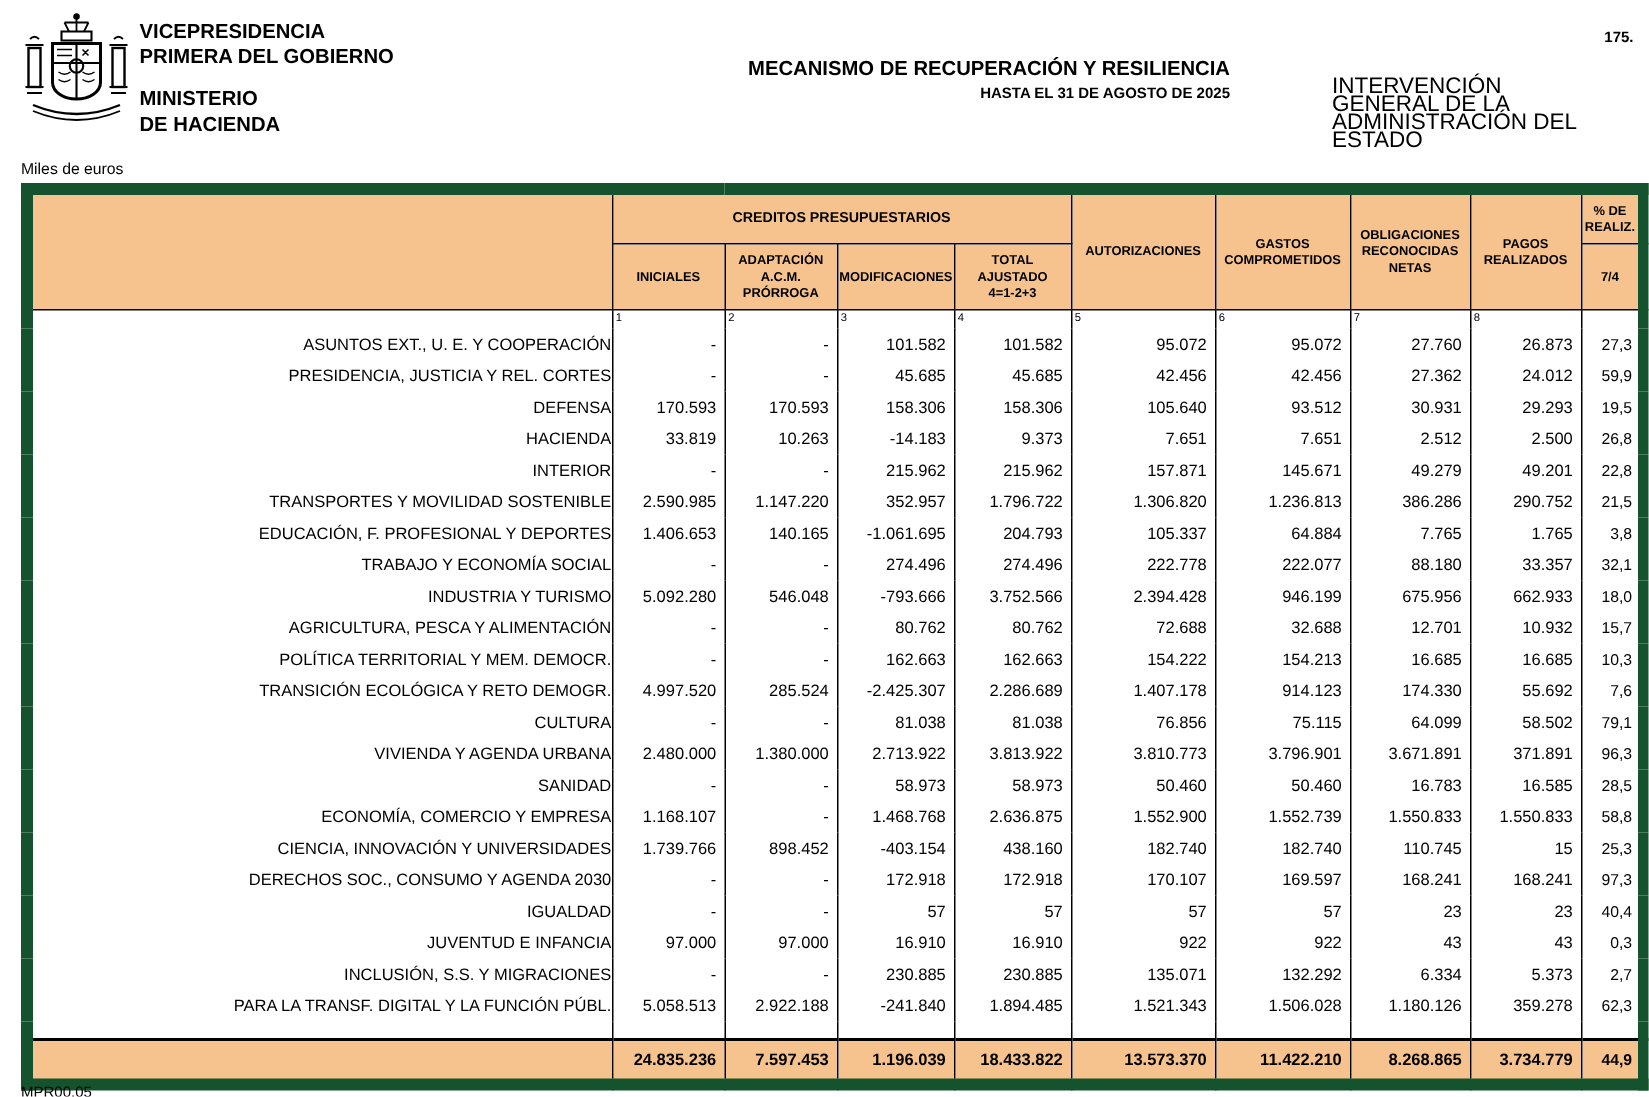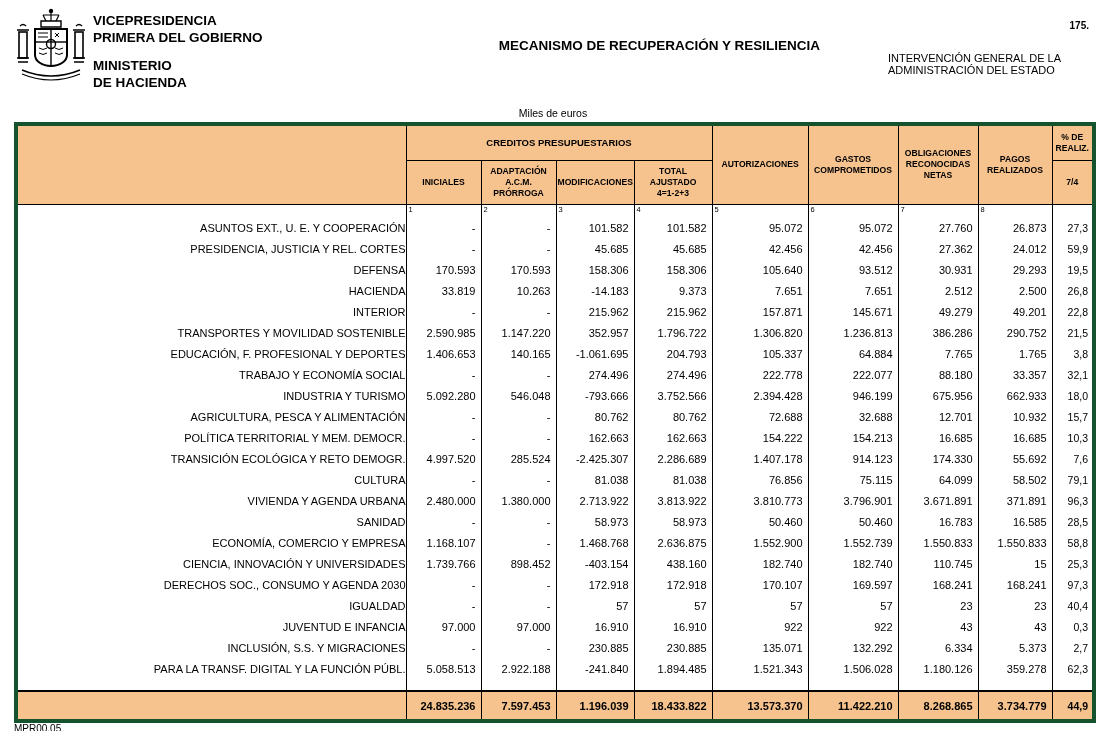--- a/index.html
+++ b/index.html
@@ -10,29 +10,29 @@
     font-family:"Liberation Sans","DejaVu Sans",sans-serif;
   }
   .abs{position:absolute;}
   .logo{left:14px;top:8px;width:74px;height:92px;}
   .dept{left:93px;top:12px;font-weight:bold;font-size:13.5px;line-height:17px;white-space:pre-line;}
   .ministry{left:93px;top:57px;font-weight:bold;font-size:13.5px;line-height:17px;white-space:pre-line;}
   .title{left:290px;top:38px;width:530px;text-align:right;}
   .title .t1{font-weight:bold;font-size:13.5px;}
   .title .t2{font-weight:bold;font-size:13px;margin-top:2px;}
   .title .t3{font-weight:bold;font-size:10px;margin-top:4px;}
-  .org{left:888px;top:52px;width:175px;font-size:11px;line-height:12px;white-space:pre-line;}
+  .org{left:888px;top:52px;width:175px;font-size:15px;line-height:12px;white-space:pre-line;}
   .pagenum{right:10px;top:20px;font-size:10px;font-weight:bold;}
-  .units{left:14px;top:107px;width:1078px;text-align:center;font-size:10.5px;}
+  .units{left:14px;top:107px;width:1078px;text-align:left;font-size:10.5px;}
   .footer-code{left:14px;top:723px;font-size:10px;}
 
   table.budget{
     position:absolute;left:14px;top:122px;width:1078px;
     border-collapse:collapse;table-layout:fixed;
-    border:4px solid #14532d;
+    border:8px solid #14532d;
   }
   th,td{padding:0;overflow:hidden;}
   th.h{
     background:#f6c38e;border:1px solid #000;
     font-size:8.6px;font-weight:bold;text-align:center;vertical-align:middle;
     white-space:pre-line;line-height:11px;padding:2px 1px;
   }
   th.group{font-size:9.5px;}
   tr.hrow1{height:36px;}
   tr.hrow2{height:44px;}
@@ -91,20 +91,21 @@
   </svg>
 </div>
 
 <div class="abs dept">VICEPRESIDENCIA
 PRIMERA DEL GOBIERNO</div>
 <div class="abs ministry">MINISTERIO
 DE HACIENDA</div>
 
 <div class="abs title">
   <div class="t1">MECANISMO DE RECUPERACIÓN Y RESILIENCIA</div>
+  <div class="t3">HASTA EL 31 DE AGOSTO DE 2025</div>
 </div>
 
 <div class="abs org">INTERVENCIÓN GENERAL DE LA
 ADMINISTRACIÓN DEL ESTADO</div>
 <div class="abs pagenum">175.</div>
 <div class="abs units">Miles de euros</div>
 
 <table class="budget">
   <colgroup>
     <col style="width:390px">

